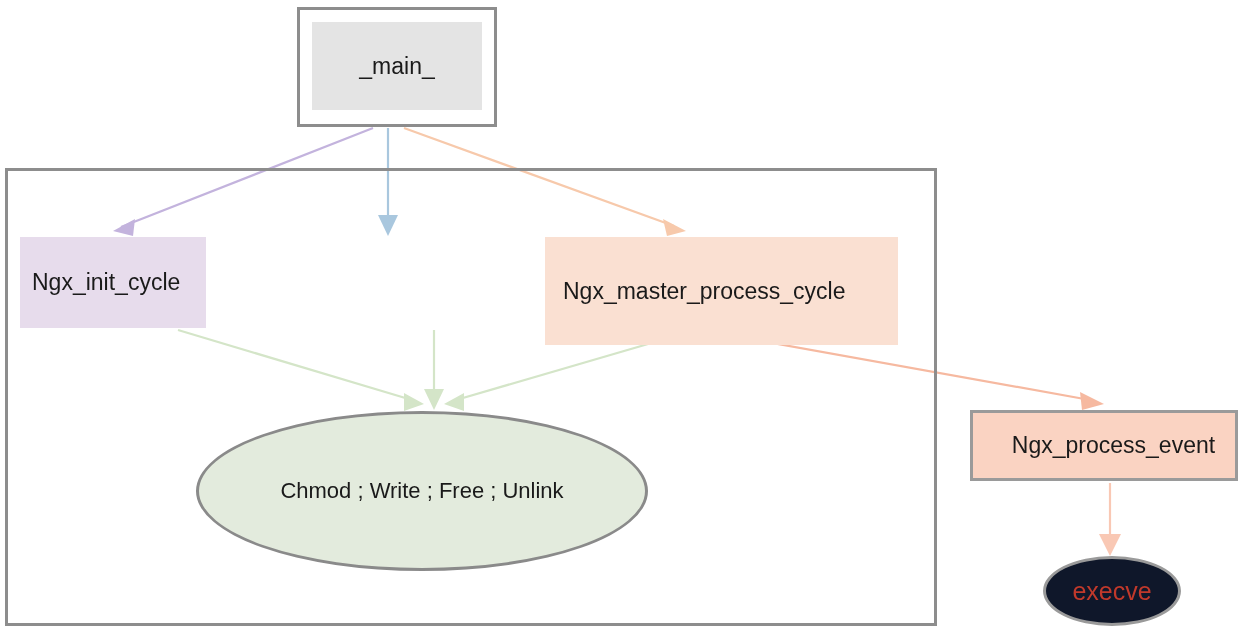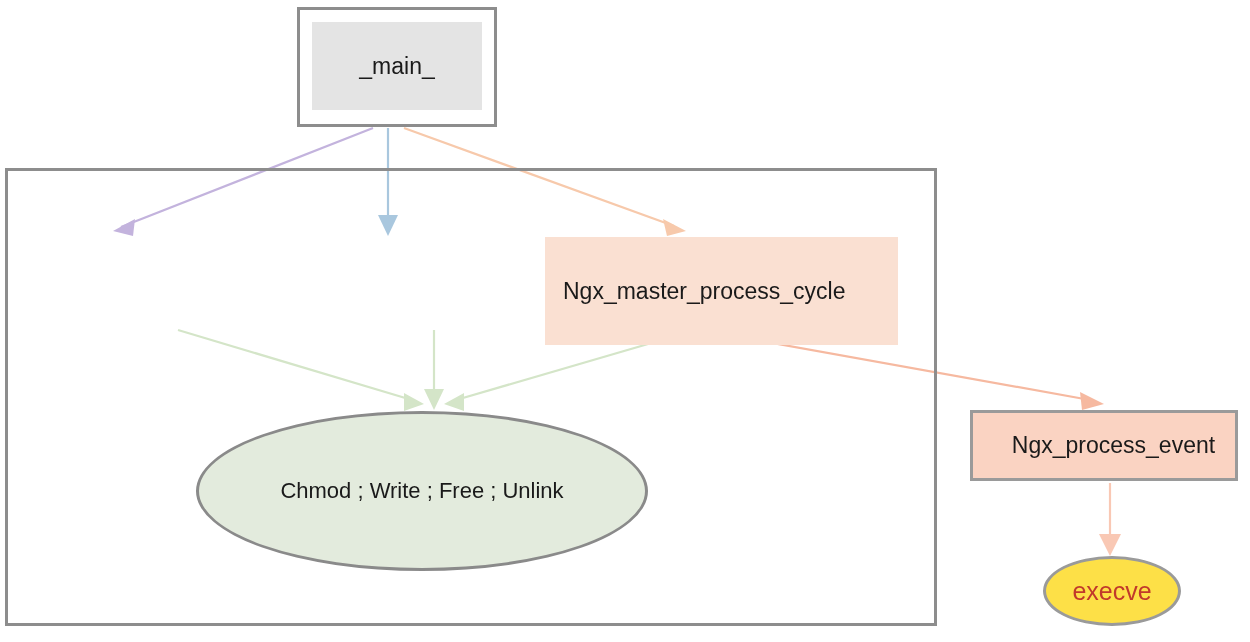--- a/index.html
+++ b/index.html
@@ -123,21 +123,21 @@
     border-radius: 50%;
     justify-content: center;
     font-size: 22px;
     z-index: 5;
   }
   #execve-ellipse {
     left: 1043px;
     top: 556px;
     width: 138px;
     height: 70px;
-    background: #fde047;
+    background: #0f172a;
     border: 3px solid #9a9a9a;
     border-radius: 50%;
     justify-content: center;
     font-size: 25px;
     color: #c1392b;
     z-index: 5;
   }
 </style>
 </head>
 <body>
@@ -185,20 +185,21 @@
       <line x1="1110" y1="483" x2="1110" y2="540" stroke="#f9c8b4" stroke-width="2.2"></line>
       <polygon points="1110,556 1099,534 1121,534" fill="#f9c8b4"></polygon>
     </g>
   </svg>
 
   <div class="node" id="main-frame"></div>
   <div class="node" id="main-box">_main_</div>
 
   <div class="node" id="group-frame"></div>
 
+  <div class="node" id="ngx-init-cycle">Ngx_init_cycle</div>
 
 
   <div class="node" id="ngx-master-process-cycle">Ngx_master_process_cycle</div>
 
   <div class="node" id="syscall-ellipse">Chmod ; Write ; Free ; Unlink</div>
 
   <div class="node" id="ngx-process-event">Ngx_process_event</div>
 
   <div class="node" id="execve-ellipse">execve</div>
 

